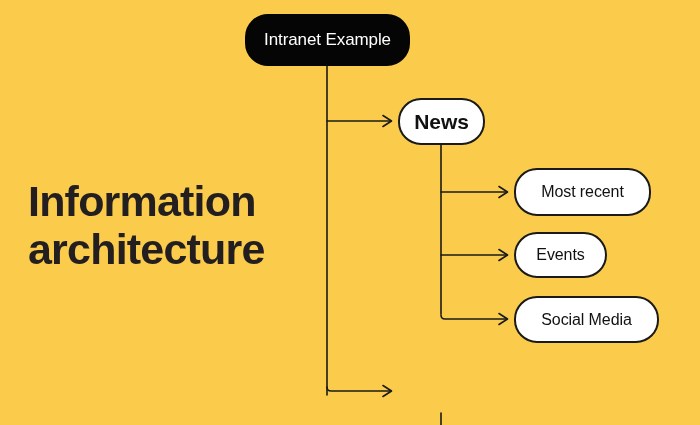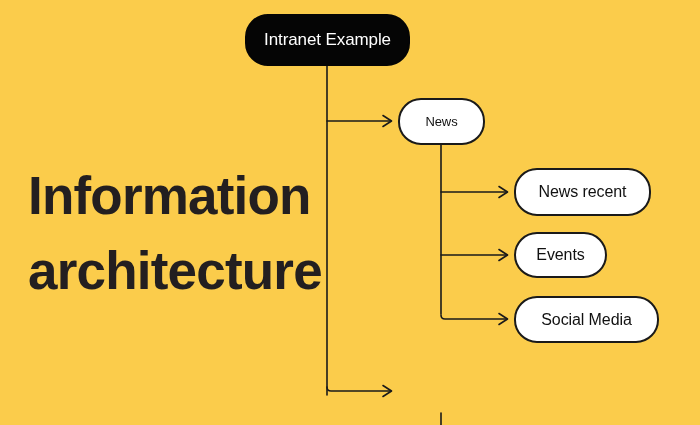--- a/index.html
+++ b/index.html
@@ -23,28 +23,28 @@
     position: absolute;
     left: 0;
     top: 0;
     width: 700px;
     height: 425px;
     pointer-events: none;
   }
   .headline {
     position: absolute;
     left: 28px;
-    top: 158px;
+    top: 177px;
     width: 300px;
     margin: 0;
     color: #231F20;
     font-family: "Liberation Sans", sans-serif;
     font-weight: bold;
-    font-size: 53px;
-    line-height: 75px;
+    font-size: 43px;
+    line-height: 48px;
     letter-spacing: -0.8px;
     white-space: pre-line;
   }
   .node {
     position: absolute;
     box-sizing: border-box;
     display: flex;
     align-items: center;
     justify-content: center;
     border-radius: 23px;
@@ -61,22 +61,22 @@
     top: 14px;
     width: 165px;
     height: 52px;
     background: #050505;
     border-color: #050505;
     color: #FFFFFF;
     font-size: 17px;
     font-weight: normal;
   }
   .node-branch {
-    font-weight: normal;
-    font-size: 13px;
+    font-weight: bold;
+    font-size: 21px;
   }
   .node-news   { left: 398px; top: 98px;  width: 87px;  height: 47px; }
   .node-people { left: 398px; top: 368px; width: 96px;  height: 45px; }
   .node-leaf   { font-weight: normal; }
   .node-most-recent { left: 514px; top: 168px; width: 137px; height: 48px; }
   .node-events      { left: 514px; top: 232px; width: 93px;  height: 46px; }
   .node-social      { left: 514px; top: 296px; width: 145px; height: 47px; }
 </style>
 </head>
 <body>
@@ -105,20 +105,20 @@
       <path d="M499,313.5 L507.5,319 L499,324.5"></path>
 
       <path d="M441,413 L441,425"></path>
     </g>
   </svg>
 
   <div class="node node-root">Intranet Example</div>
 
   <div class="node node-branch node-news">News</div>
 
-  <div class="node node-leaf node-most-recent">News recent</div>
+  <div class="node node-leaf node-most-recent">Most recent</div>
 
   <div class="node node-leaf node-events">Events</div>
 
   <div class="node node-leaf node-social">Social Media</div>
 
 
 </div>
 
 </body></html>

